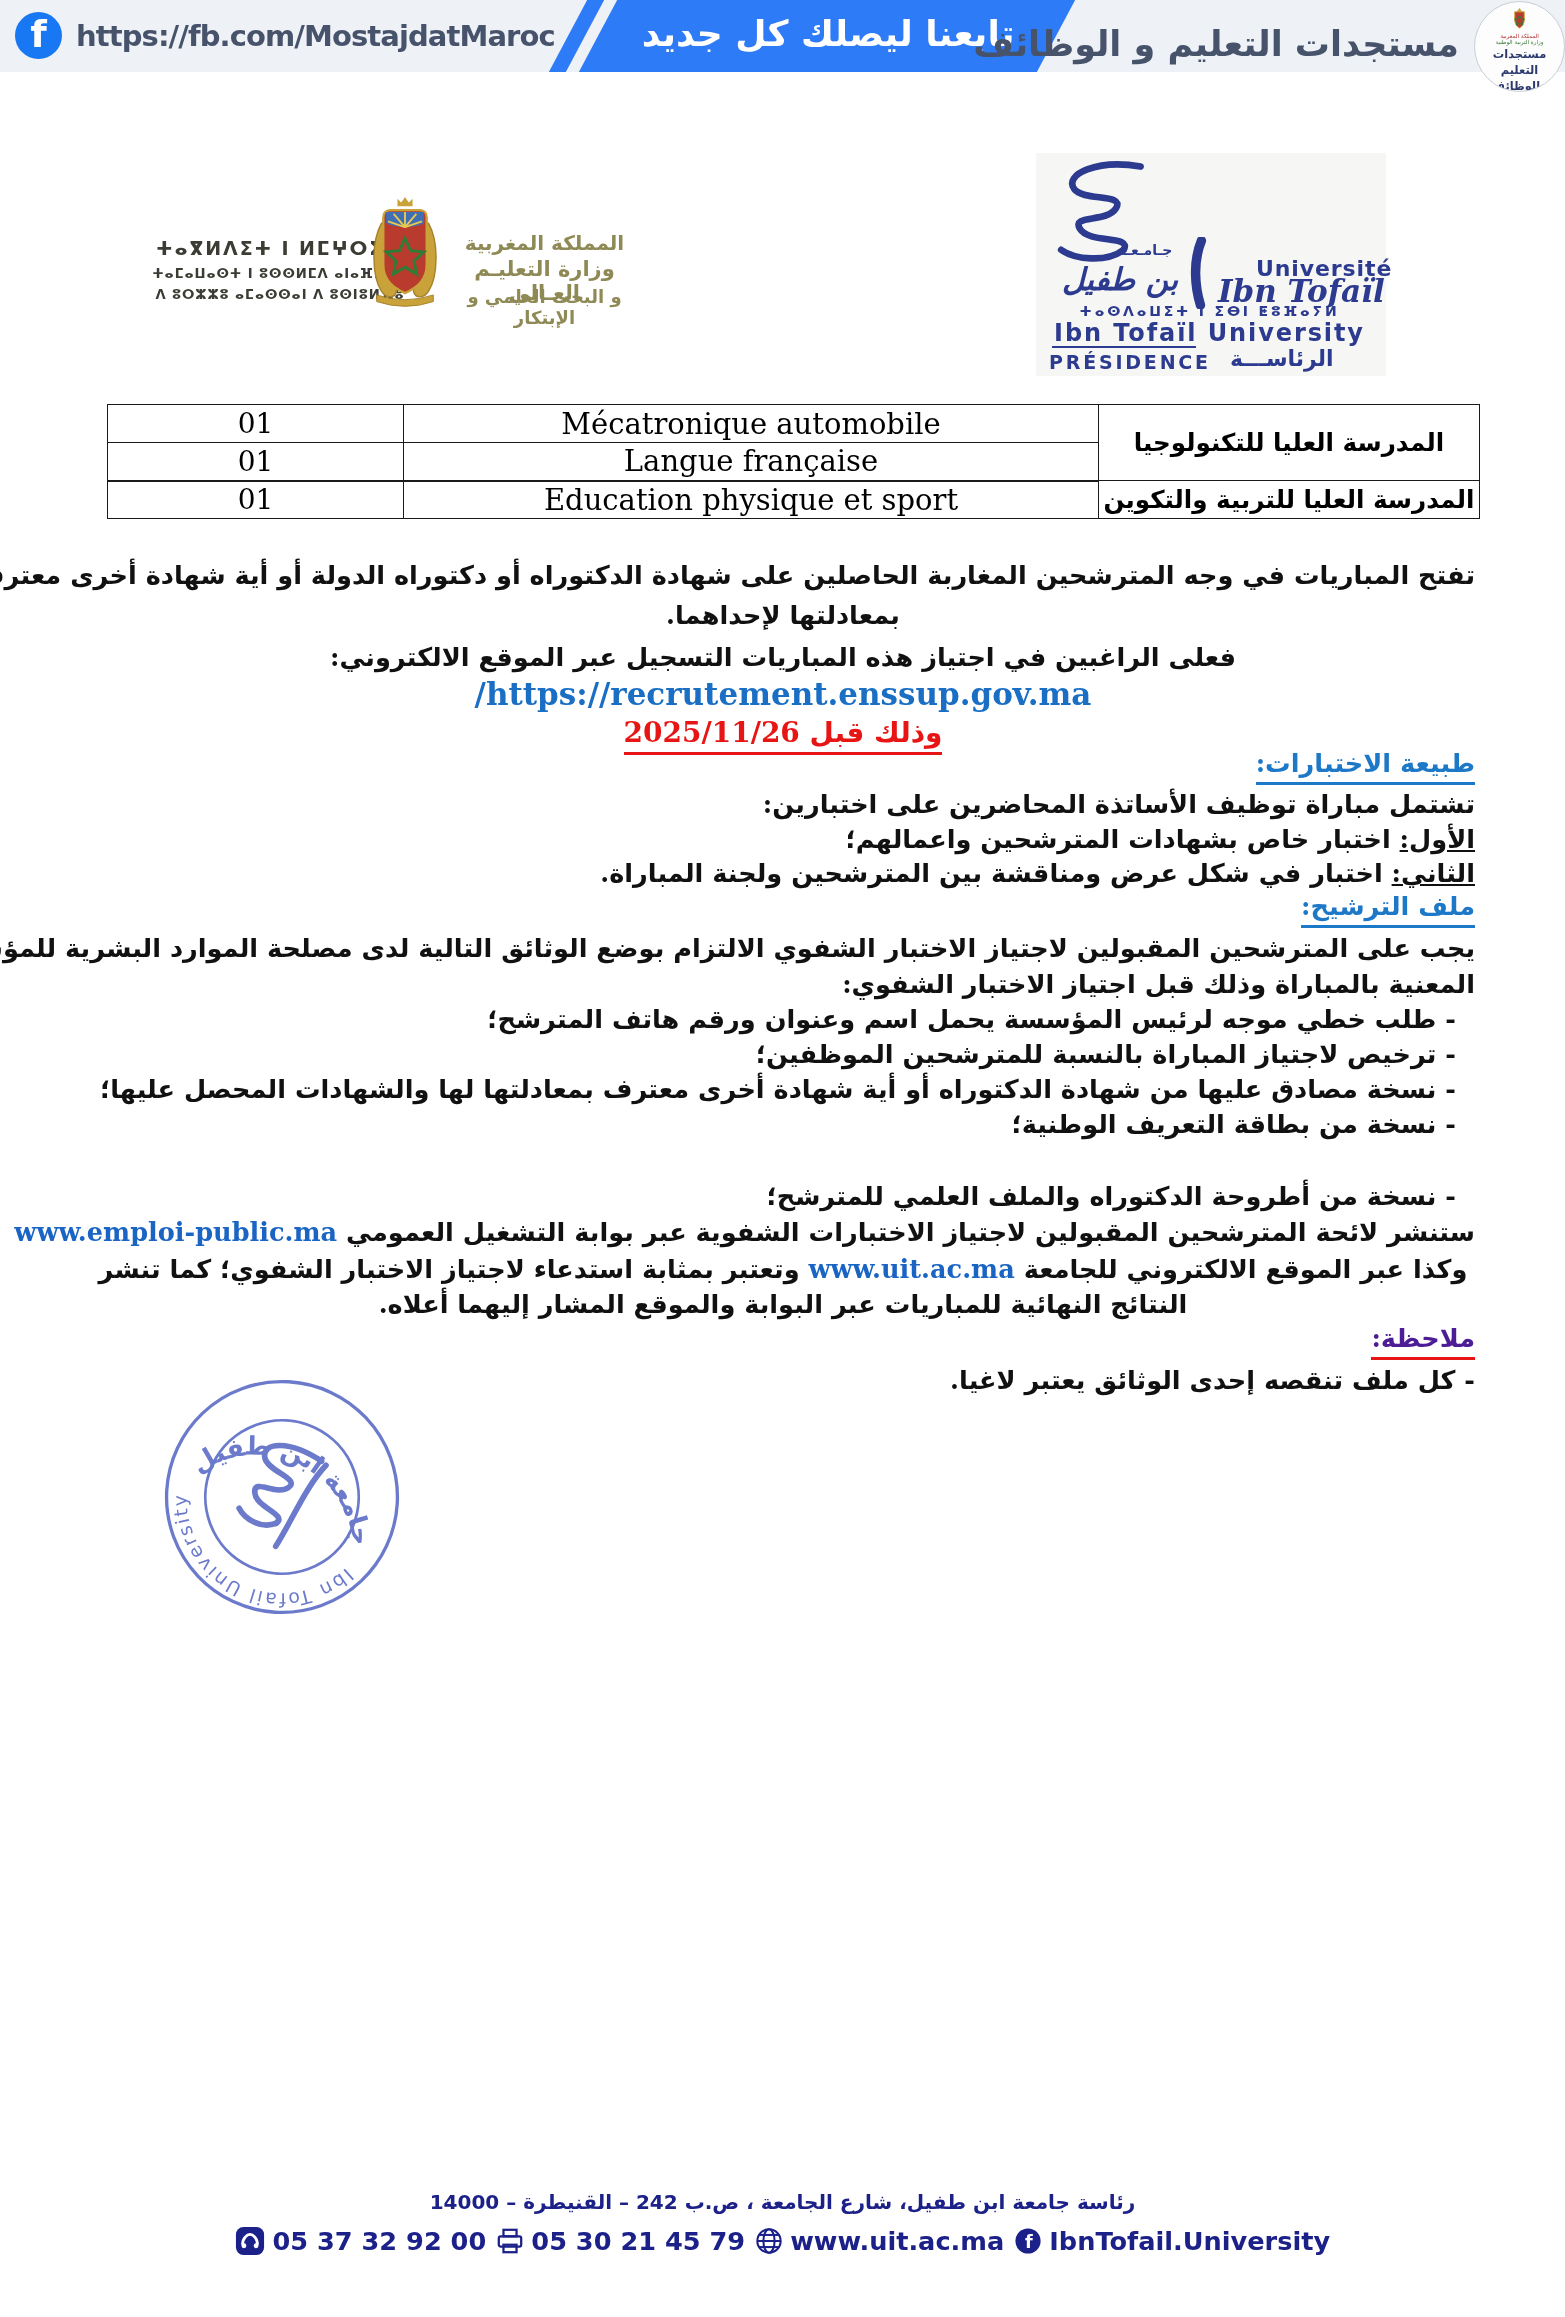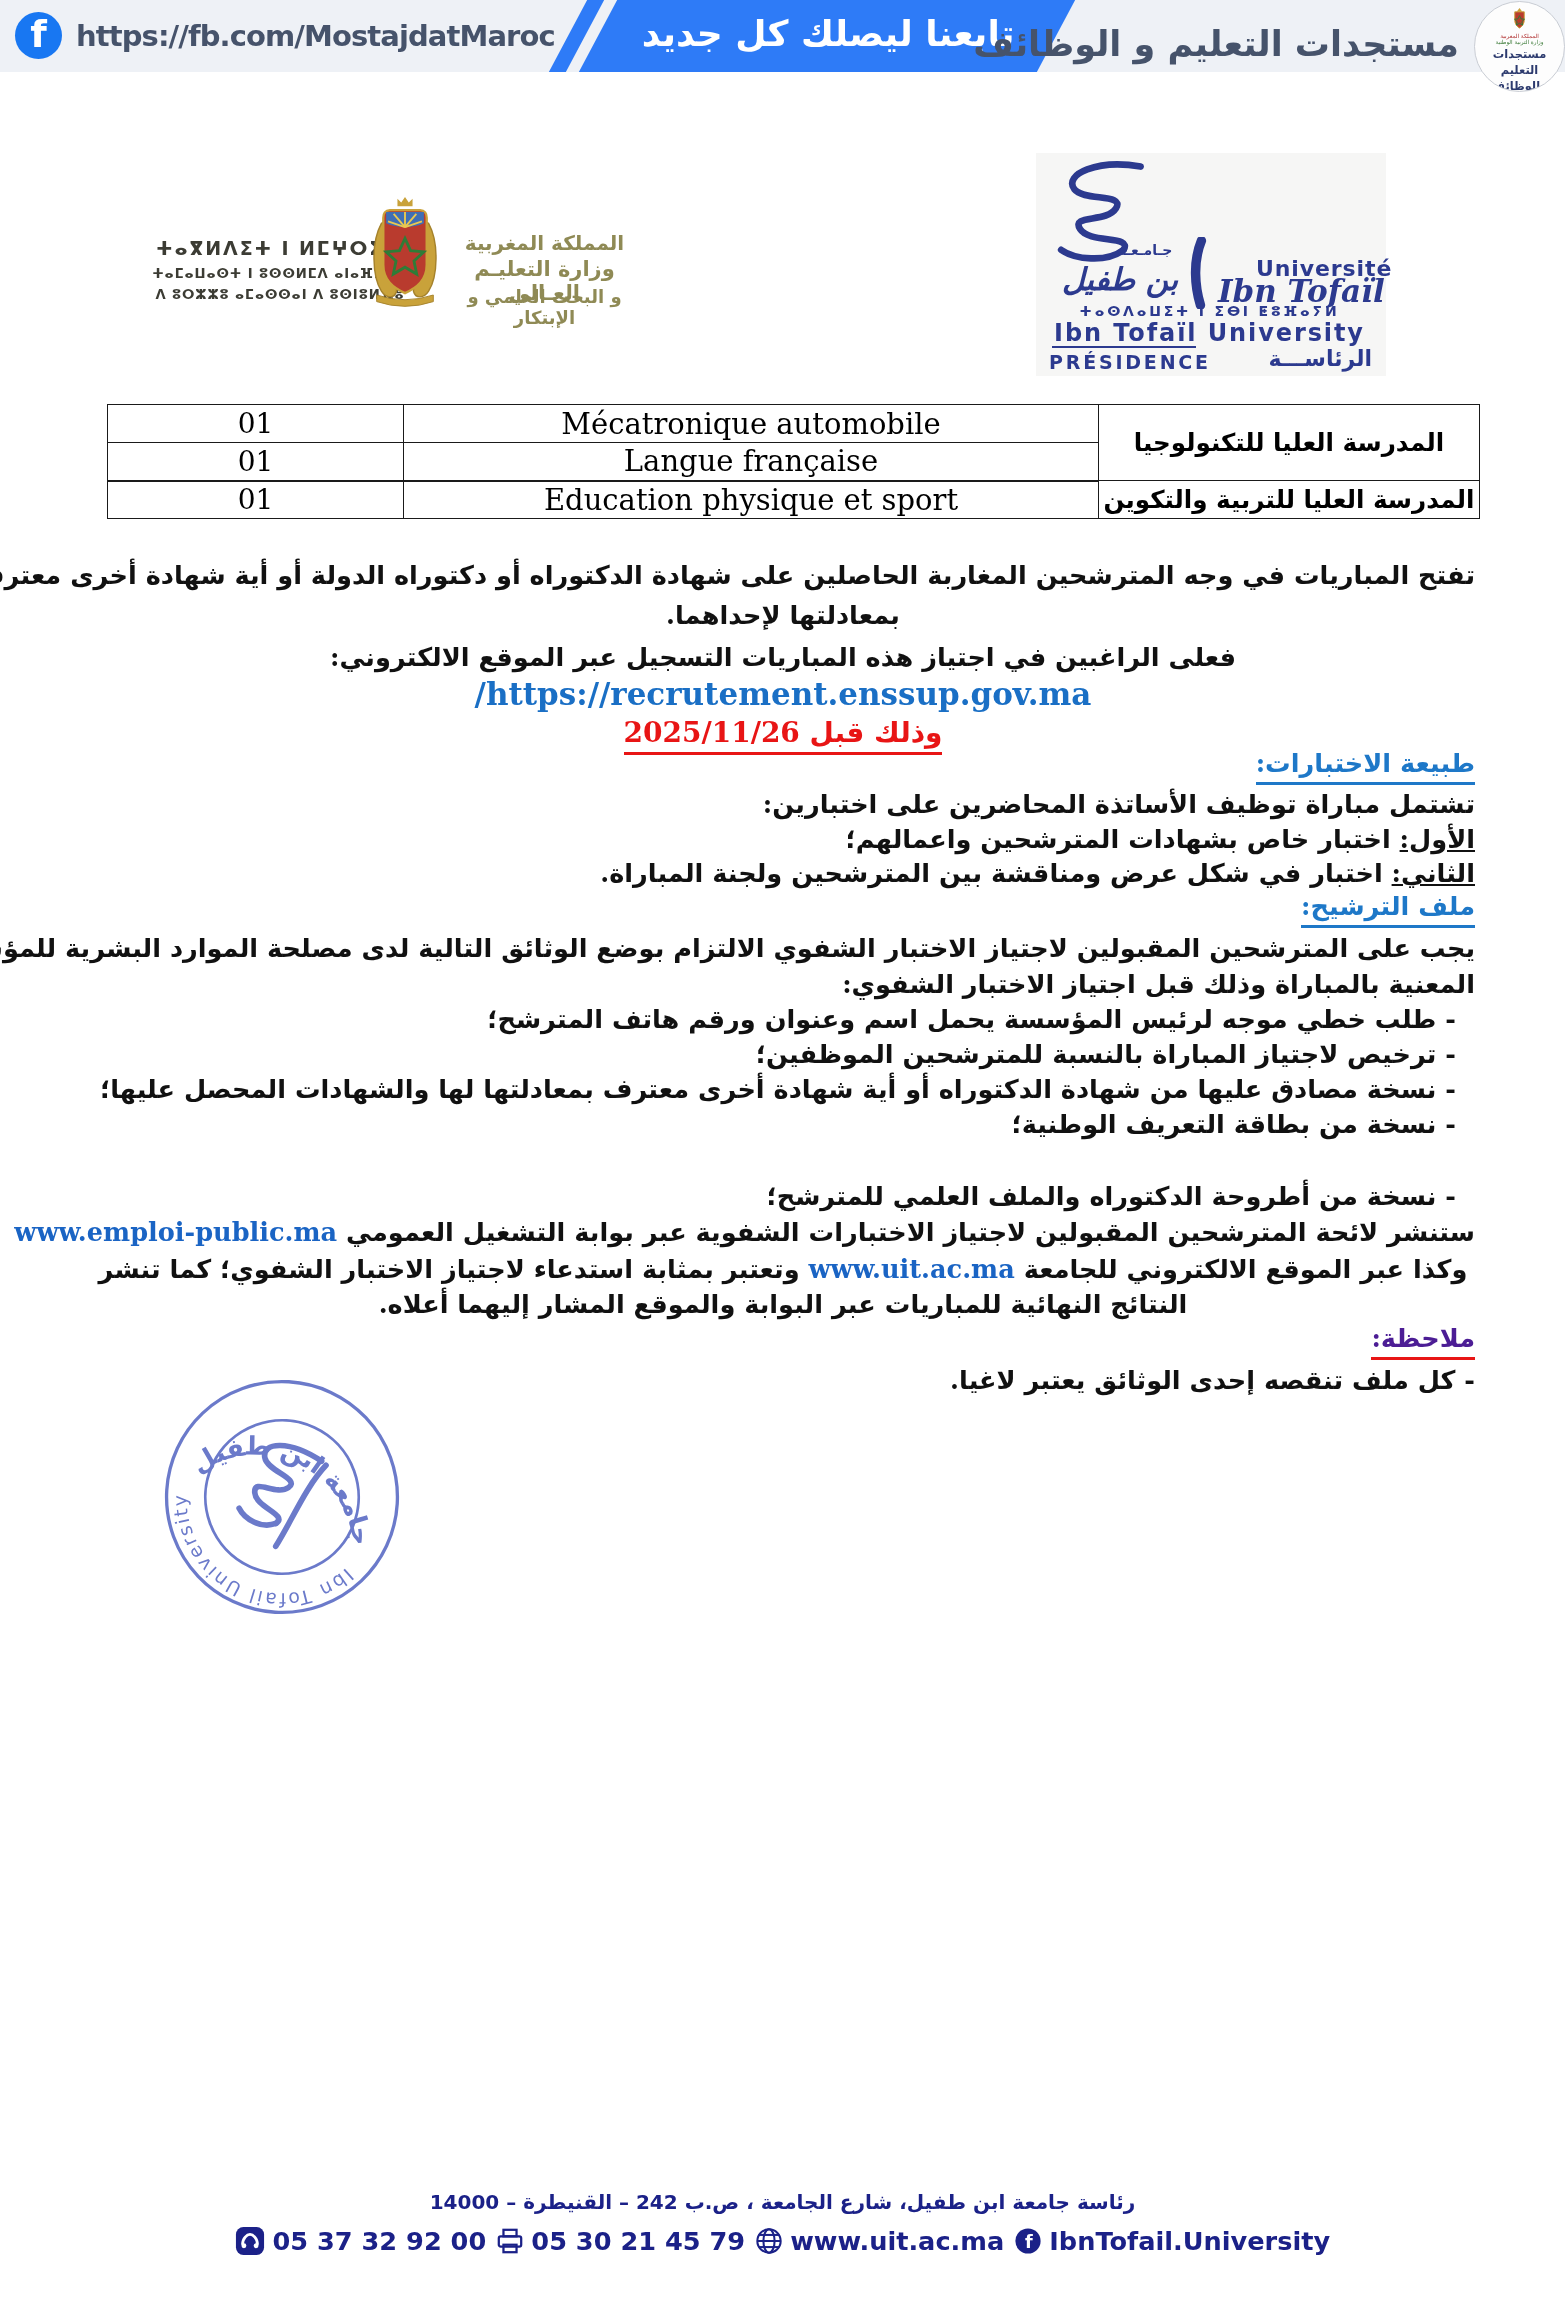--- a/index.html
+++ b/index.html
@@ -45,21 +45,21 @@
                   color:#2c3a8f;letter-spacing:0.9px;}
   #uit-script-en{position:absolute;left:1218px;top:273px;font-size:31px;font-weight:bold;font-style:italic;
                  color:#2c3a8f;font-family:"DejaVu Serif",serif;}
   #uit-tif{position:absolute;left:1041px;top:303px;width:337px;text-align:center;font-size:14px;
            font-weight:bold;color:#2c3a8f;letter-spacing:2.8px;}
   #uit-en{position:absolute;left:1041px;top:319px;width:337px;text-align:center;font-size:24px;
           font-weight:bold;color:#2c3a8f;letter-spacing:1.9px;}
   #uit-rule{position:absolute;left:1052px;top:346px;width:144px;height:1.9px;background:#2c3a8f;}
   #uit-presidence{position:absolute;left:1049px;top:351px;font-size:19px;font-weight:bold;
                   color:#2c3a8f;letter-spacing:2.8px;}
-  #uit-presidence-ar{position:absolute;left:1230px;top:346px;width:142px;text-align:right;font-size:22px;
+  #uit-presidence-ar{position:absolute;left:1230px;top:346px;width:142px;text-align:left;font-size:22px;
                      font-weight:bold;color:#2c3a8f;direction:rtl;}
 
   
   #vacancy-table{position:absolute;left:107px;top:404px;border-collapse:collapse;}
   #vacancy-table td{border:1.9px solid #1a1a1a;text-align:center;vertical-align:middle;padding:0;}
   #vacancy-table .c-num{width:295px;font-family:"DejaVu Serif",serif;font-size:28px;}
   #vacancy-table .c-spec{width:694px;font-family:"DejaVu Serif",serif;font-size:29px;}
   #vacancy-table .c-school{width:380px;font-size:24.6px;font-weight:bold;direction:rtl;}
   #vacancy-table tr{height:38px;}
   .heavy-bottom td{border-bottom-width:2.8px !important;}

